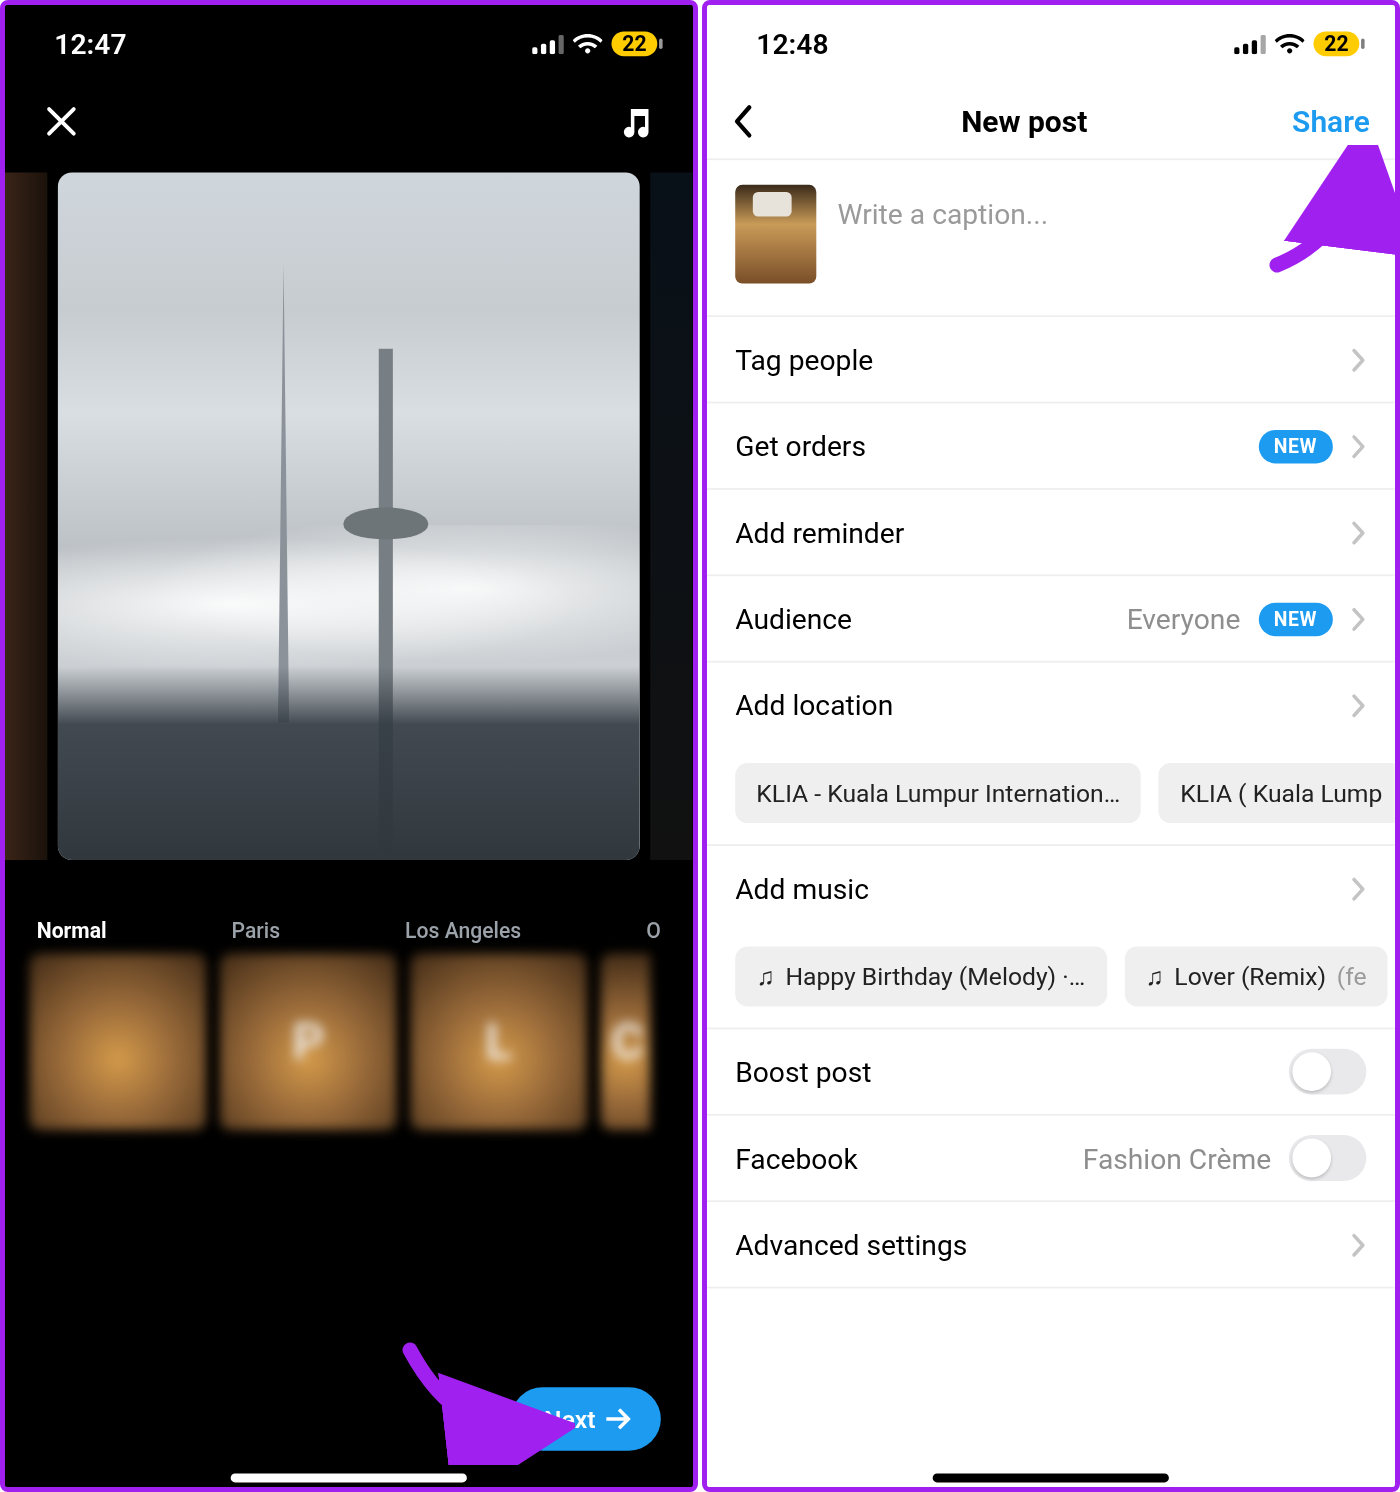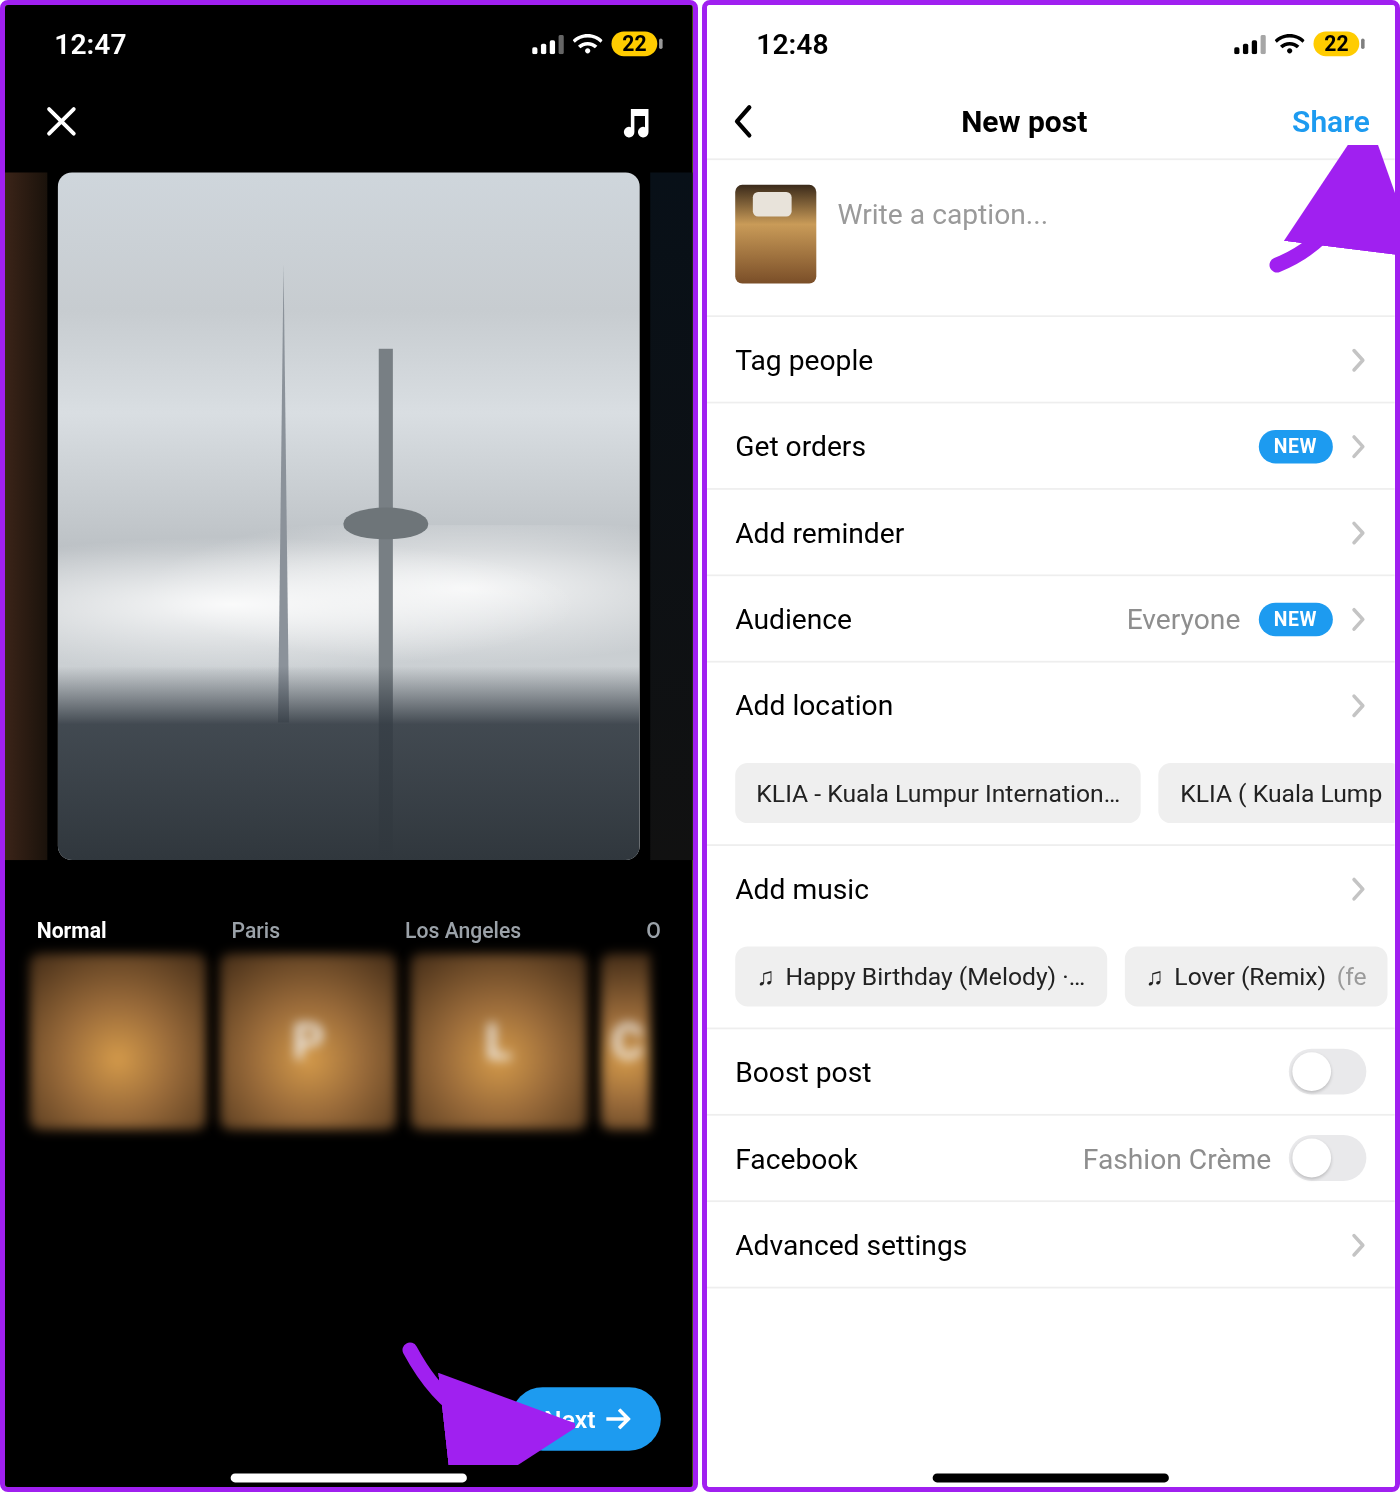--- a/index.html
+++ b/index.html
@@ -1,19 +1,19 @@
 <!DOCTYPE html>
 <html><head>
 <meta charset="utf-8">
 <style>
   * { margin: 0; padding: 0; box-sizing: border-box; font-family: -apple-system, BlinkMacSystemFont, "Segoe UI", Roboto, Helvetica, Arial, sans-serif; -webkit-font-smoothing: antialiased; }
   body { background: #fff; }
   .stage { width: 1400px; height: 1492px; position: relative; }
   .phone-wrap { position: absolute; border: 5px solid #a020f0; border-radius: 8px; overflow: hidden; }
-  .phone-a { left: 0; top: 0; width: 698px; height: 1492px; background: #84cc16; }
+  .phone-a { left: 0; top: 0; width: 698px; height: 1492px; background: #000000; }
   .phone-b { left: 702px; top: 0; width: 698px; height: 1492px; background: #fff; }
   .phone-inner { width: 100%; height: 100%; position: relative; }
 
   
   .dev { width: 390px; height: 844px; transform-origin: top left; transform: scale(1.763); position: absolute; top: 0; left: 0; }
 
   
   .status-bar { display: flex; justify-content: space-between; align-items: center; height: 44px; padding: 0 20px 0 28px; font-size: 16px; font-weight: 600; }
   .sb-dark { color: #fff; }
   .sb-light { color: #000; }

